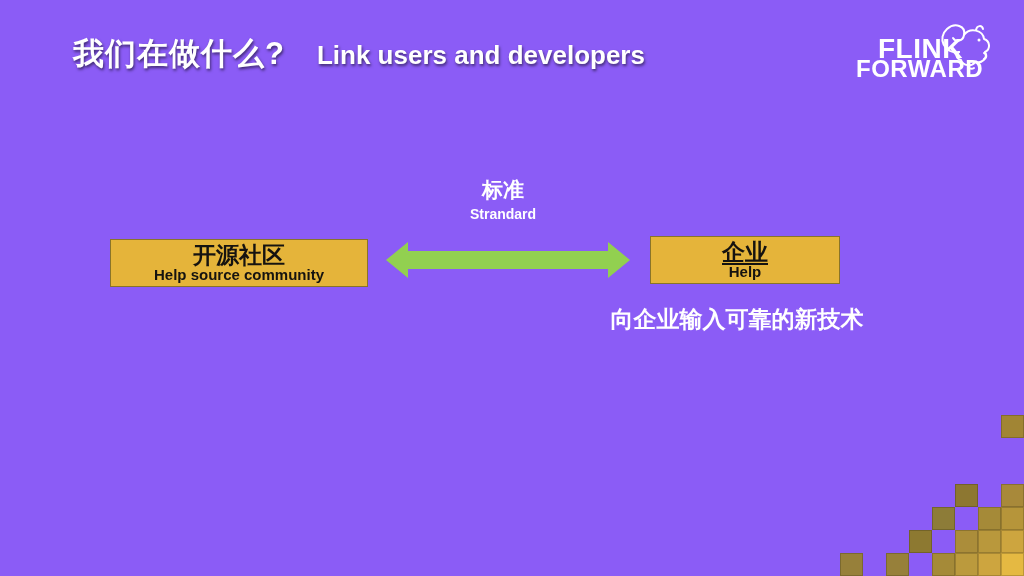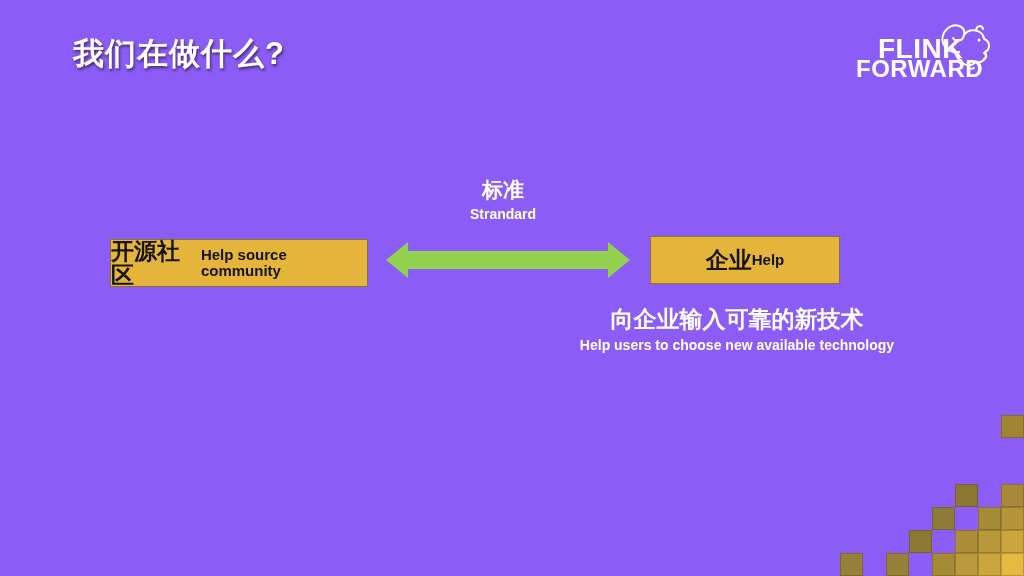--- a/index.html
+++ b/index.html
@@ -48,29 +48,29 @@
   
   .standard-label {
     position: absolute; left: 403px; top: 178px; width: 200px;
     text-align: center; color: #ffffff;
   }
   .standard-zh { font-size: 21px; font-weight: 700; line-height: 1.15; }
   .standard-en { font-size: 14px; font-weight: 700; margin-top: 4px; }
 
   .gold-box {
     position: absolute;
-    display: flex; flex-direction: row; justify-content: center; align-items: center;
+    display: flex; flex-direction: column; justify-content: center; align-items: center;
     border: 1px solid #8a7428;
     box-sizing: border-box;
     color: #151310;
   }
   .box-left  { left: 110px; top: 239px; width: 258px; height: 48px; }
   .box-right { left: 650px; top: 236px; width: 190px; height: 48px; }
   .box-zh { font-size: 23px; font-weight: 700; line-height: 1.05; }
-  .box-zh-underline { text-underline-offset: 3px; }
+  .box-zh-underline { text-decoration: underline; text-underline-offset: 3px; }
   .box-en { font-size: 15px; font-weight: 700; line-height: 1.1; }
 
   .arrow-wrap { position: absolute; left: 386px; top: 240px; width: 244px; height: 40px; }
 
   .caption {
     position: absolute; top: 305px;
     text-align: center; color: #ffffff;
   }
   .caption-left  { left: 58px;  width: 360px; }
   .caption-right { left: 544px; width: 386px; }
@@ -87,20 +87,21 @@
     border: 1px solid rgba(0,0,0,0.18);
   }
 </style>
 </head>
 <body>
 
 <div class="slide" style="background: #8b5cf6;">
 
   <div class="title-row">
     <span class="title-zh">我们在做什么?</span>
+    <span class="title-en">Link users and developers</span>
   </div>
 
   <div class="logo">
     <span class="logo-flink">FLINK</span>
     <span class="logo-forward">FORWARD</span>
     <svg class="logo-squirrel" viewBox="0 0 60 58" fill="none" stroke="#ffffff" stroke-width="2" stroke-linecap="round" stroke-linejoin="round">
       <path d="M25 32 C10 34 3 18 13 9 C21 2 32 6 30 15 C29 21 22 23 19 18"></path>
       <path d="M30 15 C36 7 49 10 50 19 C56 21 57 29 51 32 C54 38 48 44 41 42 C38 47 29 46 27 40 C22 39 21 34 25 32"></path>
       <path d="M42 10 C43 5 48 5 49 9"></path>
       <circle cx="45" cy="20" r="1.5" fill="#ffffff" stroke="none"></circle>
@@ -126,21 +127,20 @@
   </div>
 
   <div class="gold-box box-right" style="background: rgb(229, 180, 58); color: rgb(21, 19, 16);">
     <div class="box-zh box-zh-underline">企业</div>
     <div class="box-en">Help</div>
   </div>
 
 
   <div class="caption caption-right">
     <div class="caption-zh">向企业输入可靠的新技术</div>
-    <div class="caption-en">Help users to choose new available technology</div>
   </div>
 
   <div class="mosaic" style="width: 184px; height: 161px;">
       <div class="mcell" style="left: 161px; top: 0px; width: 23px; height: 23px; background: rgb(161, 133, 52);"></div>
       <div class="mcell" style="left: 115px; top: 69px; width: 23px; height: 23px; background: rgb(141, 119, 49);"></div>
       <div class="mcell" style="left: 161px; top: 69px; width: 23px; height: 23px; background: rgb(168, 137, 58);"></div>
       <div class="mcell" style="left: 92px; top: 92px; width: 23px; height: 23px; background: rgb(141, 124, 56);"></div>
       <div class="mcell" style="left: 138px; top: 92px; width: 23px; height: 23px; background: rgb(165, 138, 56);"></div>
       <div class="mcell" style="left: 161px; top: 92px; width: 23px; height: 23px; background: rgb(182, 149, 58);"></div>
       <div class="mcell" style="left: 69px; top: 115px; width: 23px; height: 23px; background: rgb(141, 121, 49);"></div>

